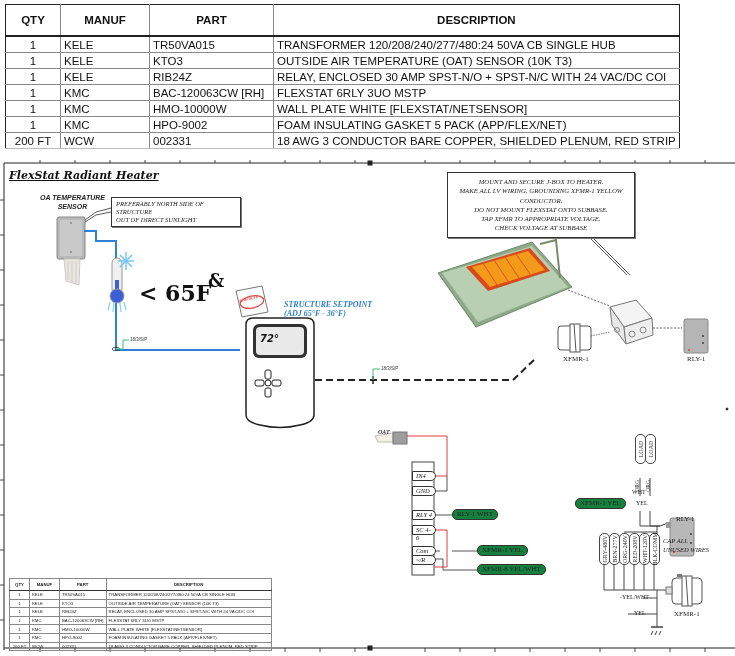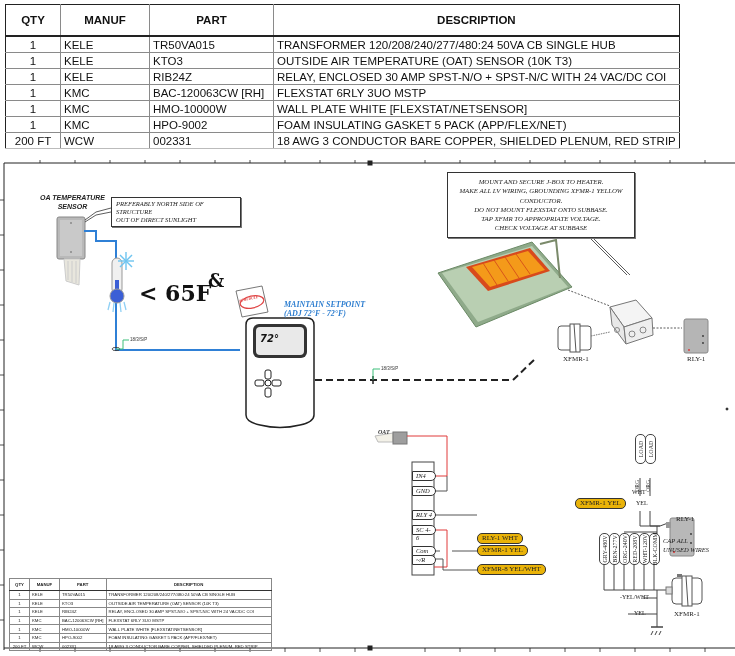--- a/index.html
+++ b/index.html
@@ -24,21 +24,21 @@
   .oa-label { left: 40px; top: 33px; font-family: "Liberation Sans", sans-serif; font-style: italic; font-weight: bold; font-size: 7px; text-align: center; line-height: 9px; }
   .note-box { position: absolute; border: 1px solid #333; background: #fff; font-family: "Liberation Serif", serif; font-style: italic; font-size: 6.5px; line-height: 8px; color: #222; padding: 2px 4px; box-shadow: 1px 1px 0 #777; }
   .note-north { left: 111px; top: 37px; width: 120px; }
   .note-heater { left: 447px; top: 12px; width: 178px; text-align: center; padding: 4px 4px; font-size: 6.8px; line-height: 9.3px; }
   .lt65 { left: 139px; top: 88px; font-family: "DejaVu Serif", serif; font-weight: bold; font-size: 22px; color: #111; margin-top: 32px; }
   .amp { left: 208px; top: 110px; font-family: "DejaVu Serif", serif; font-weight: bold; font-size: 18px; color: #111; }
   .setpoint { left: 284px; top: 140px; font-family: "Liberation Serif", serif; font-style: italic; font-weight: bold; font-size: 8px; line-height: 9px; color: #2f7fd0; }
   .cable-tag { font-family: "Liberation Sans", sans-serif; font-size: 4.5px; color: #333; }
   .dev-label { font-family: "Liberation Serif", serif; font-size: 7px; color: #222; }
   .term { position: absolute; border: 1px solid #333; border-radius: 0 6px 6px 0; background: #fff; font-family: "Liberation Serif", serif; font-style: italic; font-size: 6.5px; height: 8px; line-height: 8px; padding: 0 3px; color: #222; }
-  .pill { position: absolute; border: 1.3px solid #333; border-radius: 5px; background: #eab308; font-family: "Liberation Serif", serif; font-size: 7px; height: 9px; line-height: 9px; padding: 0 4px; color: #222; white-space: nowrap; }
+  .pill { position: absolute; border: 1.3px solid #333; border-radius: 5px; background: #15803d; font-family: "Liberation Serif", serif; font-size: 7px; height: 9px; line-height: 9px; padding: 0 4px; color: #222; white-space: nowrap; }
   .vpill { position: absolute; border: 1.2px solid #444; border-radius: 5px; background: #fff; width: 9px; font-family: "Liberation Serif", serif; font-size: 6px; color: #222; }
   .vpill span { position: absolute; left: 50%; top: 50%; transform: translate(-50%,-50%) rotate(-90deg); white-space: nowrap; }
   .wire-txt { position: absolute; font-family: "Liberation Serif", serif; font-size: 6px; color: #222; white-space: nowrap; }
   .cap-note { position: absolute; left: 679px; top: 383px; font-family: "Liberation Serif", serif; font-style: italic; font-size: 6.5px; line-height: 9px; color: #222; }
   .oat-tag { position: absolute; left: 378px; top: 269px; font-family: "Liberation Serif", serif; font-style: italic; font-weight: bold; font-size: 6px; color: #333; }
 
   
   .mini { position: absolute; left: 9px; top: 418px; border-collapse: collapse; }
   .mini th, .mini td { border: 0.6px solid #888; font-size: 4.3px; padding: 0 2px; height: 7.6px; white-space: nowrap; color: #222; }
   .mini th { height: 11px; font-weight: bold; text-align: center; border-bottom: 1px solid #333; }
@@ -331,39 +331,40 @@
     </g>
     <g>
       <rect x="672" y="418" width="30" height="26" rx="4" fill="#fff" stroke="#555"></rect>
       <rect x="682" y="416" width="10" height="30" fill="#fff" stroke="#555"></rect>
       <line x1="686" y1="416" x2="688" y2="446" stroke="#555"></line>
       <rect x="666" y="427" width="6" height="7" fill="#ddd" stroke="#777"></rect>
       <rect x="677" y="414" width="5" height="3" fill="#777"></rect>
     </g>
   </svg>
 
+  <div class="title">FlexStat Radiant Heater</div>
 
   <div class="label oa-label">
     <div>OA TEMPERATURE</div>
     <div>SENSOR</div>
   </div>
 
   <div class="note-box note-north">
     <div>PREFERABLY NORTH SIDE OF STRUCTURE</div>
     <div>OUT OF DIRECT SUNLIGHT</div>
   </div>
 
   <div class="label lt65">&lt; 65F</div>
   <div class="label amp">&amp;</div>
 
   <div class="label" style="left:239px;top:137px;font-family:'Liberation Serif',serif;font-style:italic;font-weight:bold;font-size:3.6px;color:#d33;transform:rotate(-12deg);">SCHEDULE</div>
 
   <div class="label setpoint">
-    <div>MAINTAIN SETPOINT</div>
-    <div>(ADJ 72°F - 72°F)</div>
+    <div>STRUCTURE SETPOINT</div>
+    <div>(ADJ 65°F - 36°F)</div>
   </div>
 
   <div class="label" style="left:260px;top:173px;font-family:'DejaVu Sans',sans-serif;font-weight:bold;font-size:10px;color:#111;font-style:italic;">72°</div>
 
   <div class="label cable-tag" style="left:130px;top:177px;">18/3/S/P</div>
   <div class="label cable-tag" style="left:381px;top:206px;">18/3/S/P</div>
 
   <div class="note-box note-heater">
     <div>MOUNT AND SECURE J-BOX TO HEATER.</div>
     <div>MAKE ALL LV WIRING, GROUNDING XFMR-1 YELLOW CONDUCTOR.</div>
@@ -377,21 +378,21 @@
 
   <div class="oat-tag">OAT</div>
 
   <div class="term" style="left:412px;top:311px;width:16px;">IN4</div>
   <div class="term" style="left:412px;top:326px;width:16px;">GND</div>
   <div class="term" style="left:412px;top:350px;width:16px;">RLY 4</div>
   <div class="term" style="left:412px;top:365px;width:16px;">SC 4-6</div>
   <div class="term" style="left:412px;top:386px;width:16px;">Com</div>
   <div class="term" style="left:412px;top:395px;width:16px;">~/R</div>
 
-  <div class="pill" style="left:477px;top:349px;margin-top:24px;">RLY-1 WHT</div>
+  <div class="pill" style="left:452px;top:349px;">RLY-1 WHT</div>
   <div class="pill" style="left:477px;top:385px;">XFMR-1 YEL</div>
   <div class="pill" style="left:477px;top:404px;">XFMR-8 YEL/WHT</div>
 
   <div class="vpill" style="left:635px;top:274px;height:28px;">
       <span>LOAD</span>
     </div>
   <div class="vpill" style="left:645px;top:274px;height:28px;">
       <span>LOAD</span>
     </div>
   <div class="wire-txt" style="left:634px;top:320px;writing-mode:vertical-rl;transform:rotate(180deg);font-size:5.5px;">ORG</div>

